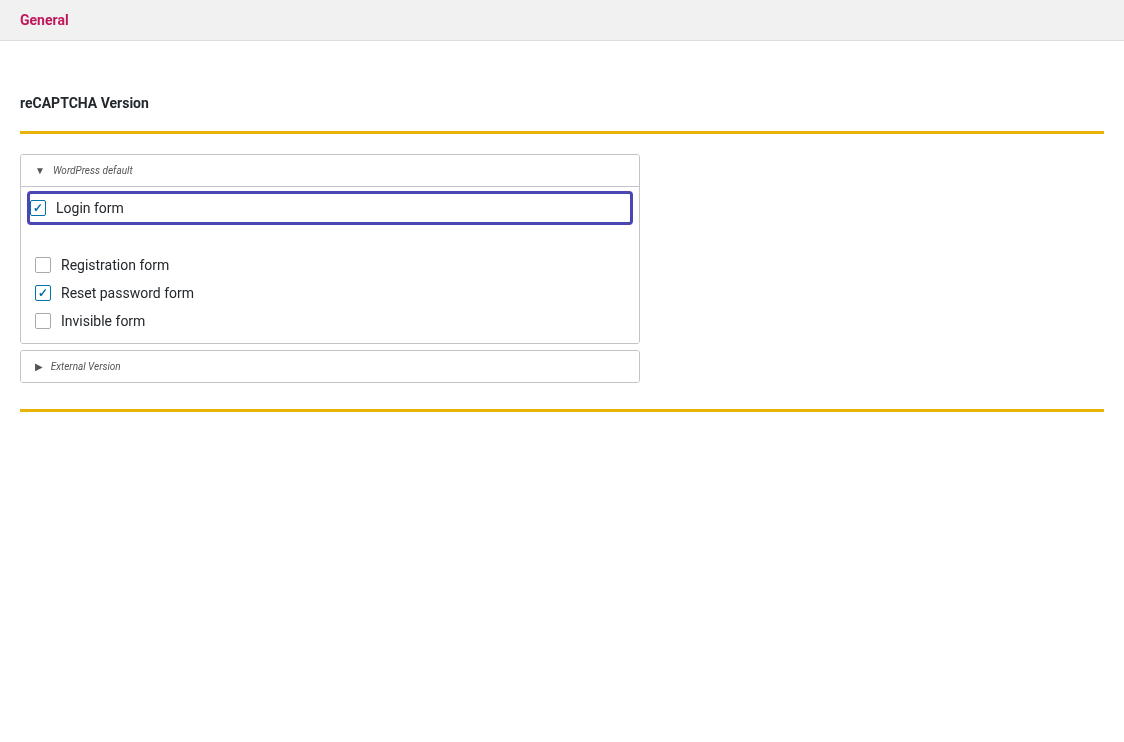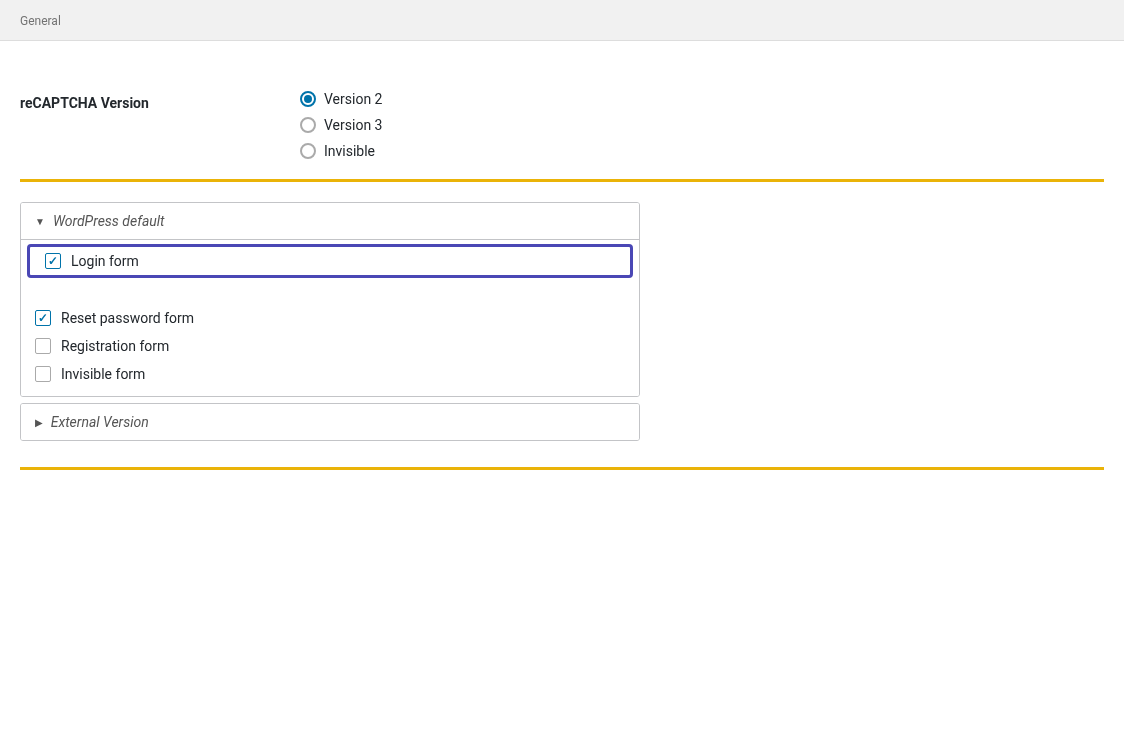--- a/index.html
+++ b/index.html
@@ -23,23 +23,23 @@
     }
 
     .section-header {
       background: #f1f1f1;
       padding: 12px 20px;
       border-bottom: 1px solid #ddd;
       margin-bottom: 30px;
     }
 
     .section-header-title {
-      font-weight: 400;
-      font-size: 12px;
-      color: #737373;
+      font-weight: 700;
+      font-size: 14px;
+      color: #be185d;
     }
 
     .settings-table {
       width: 100%;
       padding: 0 20px;
     }
 
     .settings-row {
       display: flex;
       align-items: flex-start;
@@ -129,21 +129,21 @@
 
     .chevron-icon {
       font-size: 10px;
       color: #555;
       display: inline-block;
     }
 
     .collapsible-title {
       font-style: italic;
       color: #555;
-      font-size: 14px;
+      font-size: 10px;
     }
 
     .collapsible-body {
       padding: 10px 14px 14px;
       background: #fff;
     }
 
     
     .checkbox-list {
       display: flex;
@@ -155,21 +155,21 @@
       display: flex;
       align-items: center;
       gap: 10px;
     }
 
     .checkbox-item.highlighted {
       background: transparent;
       display: flex;
       align-items: center;
       gap: 10px;
-      padding: 6px 15px;
+      padding: 6px 0;
       border: 3px solid #4a47b5;
       border-radius: 4px;
       margin: -6px -8px;
       margin-bottom: 0px;
     }
 
     .checkbox-box {
       width: 16px;
       height: 16px;
       border: 1px solid #aaa;
@@ -205,40 +205,20 @@
 <div class="page-wrapper">
 
   <div class="section-header">
     <span class="section-header-title">General</span>
   </div>
 
   <div class="settings-table">
 
     <div class="settings-row">
       <div class="settings-label">reCAPTCHA Version</div>
-      <div class="settings-control">
-        <div class="radio-group">
-
-          <label class="radio-option">
-            <div class="radio-input selected"></div>
-            <span class="radio-label">Version 2</span>
-          </label>
-
-          <label class="radio-option">
-            <div class="radio-input"></div>
-            <span class="radio-label">Version 3</span>
-          </label>
-
-          <label class="radio-option">
-            <div class="radio-input"></div>
-            <span class="radio-label">Invisible</span>
-          </label>
-
-        </div>
-      </div>
     </div>
 
     <div class="settings-row">
       <div class="settings-control">
 
         <div class="collapsible-section">
           <div class="collapsible-header">
             <span class="chevron-icon">▼</span>
             <span class="collapsible-title">WordPress default</span>
           </div>
@@ -246,27 +226,27 @@
             <div class="checkbox-list">
 
               <div class="checkbox-item highlighted">
                 <div class="checkbox-box checked"></div>
                 <span class="checkbox-label">Login form</span>
               </div>
 
               <div style="height:8px;"></div>
 
               <div class="checkbox-item">
+                <div class="checkbox-box"></div>
+                <span class="checkbox-label">Registration form</span>
+              </div>
+
+              <div class="checkbox-item">
                 <div class="checkbox-box checked"></div>
                 <span class="checkbox-label">Reset password form</span>
-              </div>
-
-              <div class="checkbox-item">
-                <div class="checkbox-box"></div>
-                <span class="checkbox-label">Registration form</span>
               </div>
 
               <div class="checkbox-item">
                 <div class="checkbox-box"></div>
                 <span class="checkbox-label">Invisible form</span>
               </div>
 
             </div>
           </div>
         </div>

